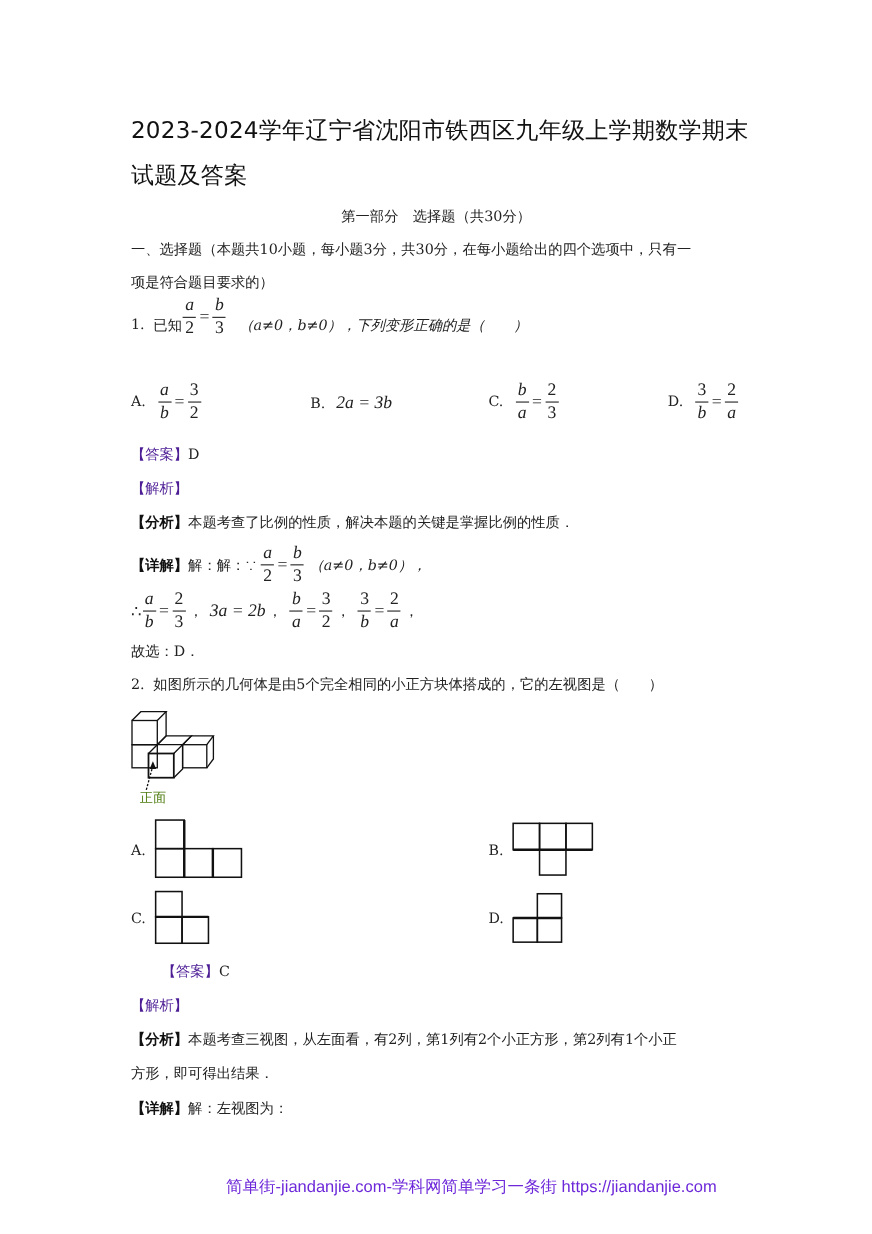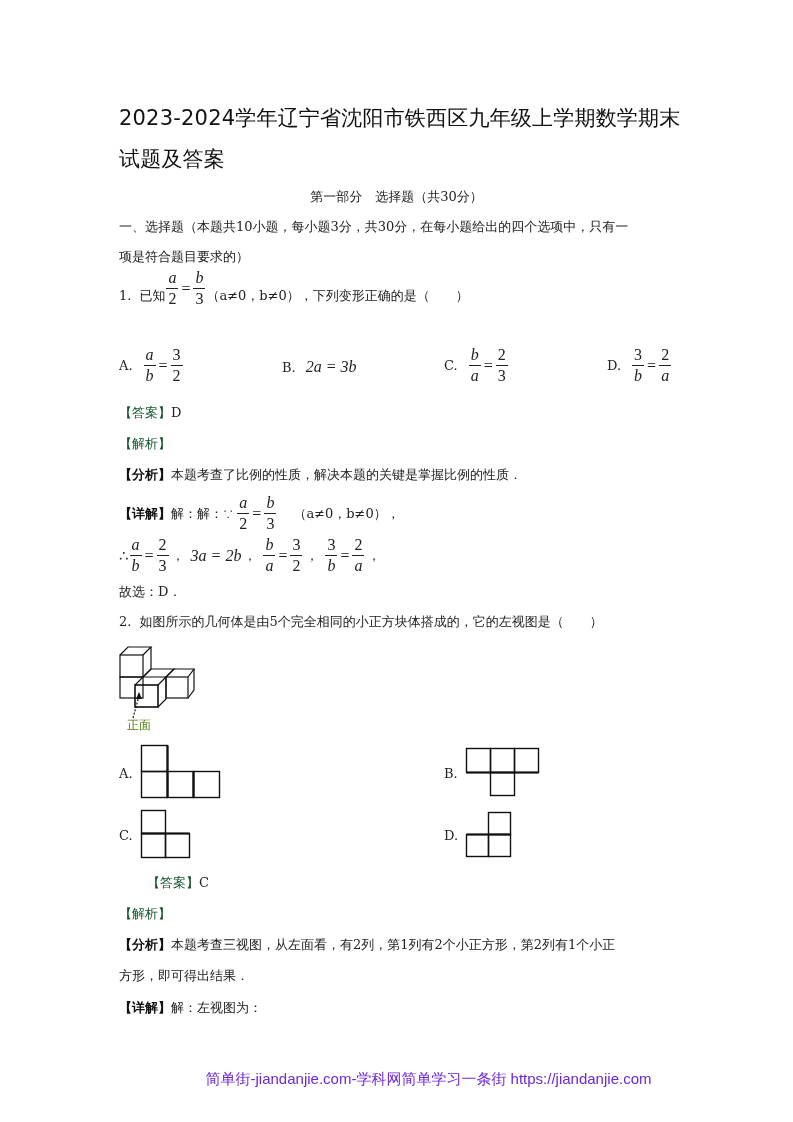--- a/index.html
+++ b/index.html
@@ -2,21 +2,21 @@
 <html><head>
 <meta charset="utf-8">
 <style>
   html, body { margin: 0; padding: 0; background: #ffffff; }
   body { width: 793px; height: 1122px; position: relative; overflow: hidden;
          font-family: "DejaVu Serif", "Liberation Serif", serif; color: #1a1a1a; }
   .abs { position: absolute; white-space: nowrap; }
   .title { font-family: "DejaVu Sans", "Liberation Sans", sans-serif; font-weight: normal; font-size: 21px; letter-spacing: 0.2px; color: #111; }
   .body-text { font-size: 13px; color: #222; }
   .section-head { font-size: 13px; color: #222; }
-  .tag { color: #14532d; }
+  .tag { color: #4c1d95; }
   .tag-black { color: #111; font-weight: bold; }
   .math { font-family: "Liberation Serif", "DejaVu Serif", serif; font-size: 16px; font-style: italic; }
   .num { font-style: normal; }
   .frac { display: inline-flex; flex-direction: column; align-items: center; vertical-align: middle; line-height: 1; margin: 0 1px; }
   .frac .n { display: block; padding: 0 2px 2px; border-bottom: 1px solid #222; }
   .frac .d { display: block; padding: 2px 2px 0; }
   .eq { font-style: normal; margin: 0 2px; }
   .footer { font-family: Liberation Sans, sans-serif; font-size: 15px; color: #6d28d9; padding-left: 32px; }
   svg { position: absolute; overflow: visible; }
 </style>
@@ -38,21 +38,21 @@
     <span class="frac">
         <span class="n">a</span>
         <span class="d num">2</span>
       </span>
     <span class="eq">=</span>
     <span class="frac">
         <span class="n">b</span>
         <span class="d num">3</span>
       </span>
   </span>
-  <span style="margin-left:0;">（a≠0，b≠0），下列变形正确的是（　　）</span>
+  <span style="margin-left:11px;font-style:italic;">（a≠0，b≠0），下列变形正确的是（　　）</span>
 </div>
 
 <div class="abs body-text" style="left:119px; top:347px; display:flex; align-items:center;">
   <span style="margin-right:10px;">A.</span>
   <span class="math" style="display:inline-flex;align-items:center;">
     <span class="frac">
         <span class="n">a</span>
         <span class="d">b</span>
       </span>
     <span class="eq">=</span>
@@ -110,21 +110,21 @@
     <span class="frac">
         <span class="n">a</span>
         <span class="d num">2</span>
       </span>
     <span class="eq">=</span>
     <span class="frac">
         <span class="n">b</span>
         <span class="d num">3</span>
       </span>
   </span>
-  <span style="margin-left:16px;">（a≠0，b≠0），</span>
+  <span style="margin-left:4px;font-style:italic;">（a≠0，b≠0），</span>
 </div>
 
 <div class="abs body-text" style="left:119px; top:537px; display:flex; align-items:center;">
   <span style="font-size:15px;">∴</span>
   <span class="math" style="display:inline-flex;align-items:center;">
     <span class="frac">
         <span class="n">a</span>
         <span class="d">b</span>
       </span>
     <span class="eq">=</span>

